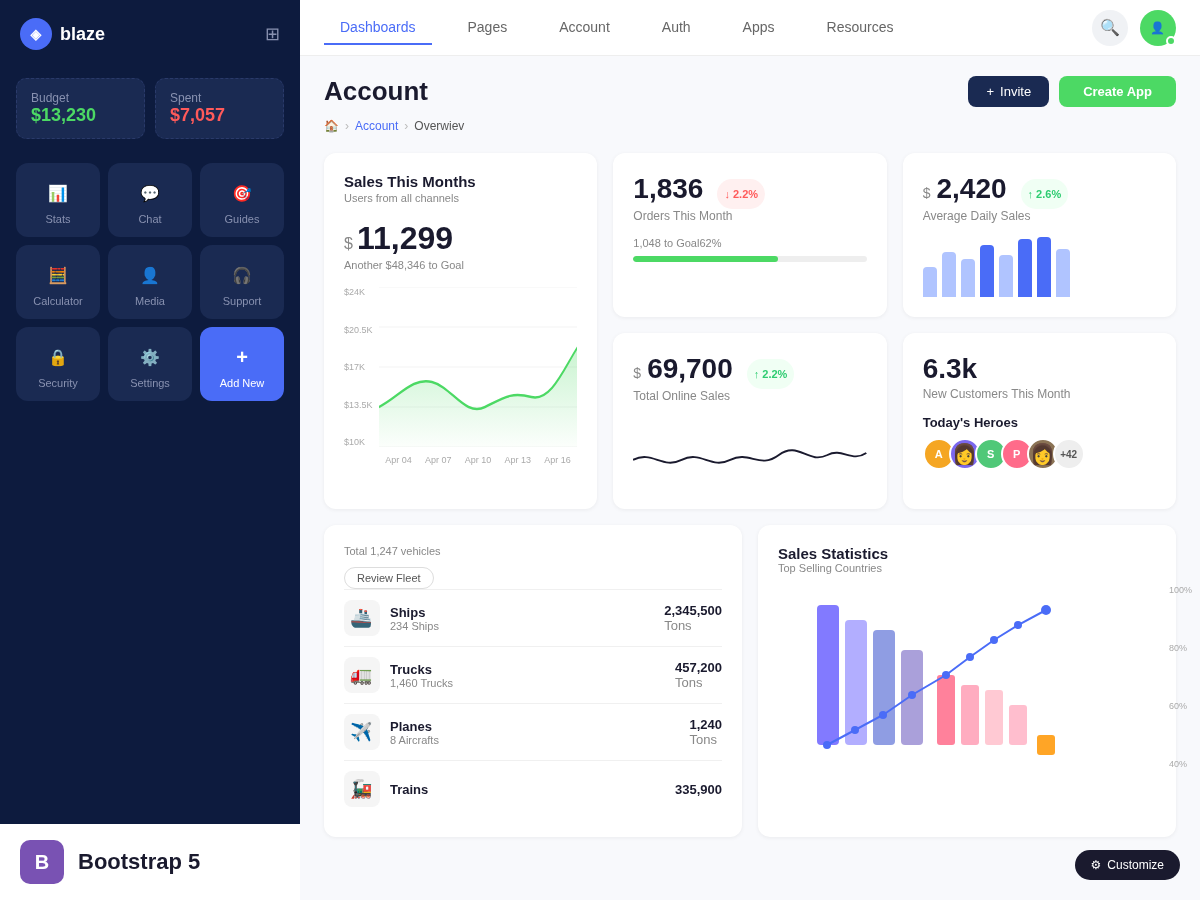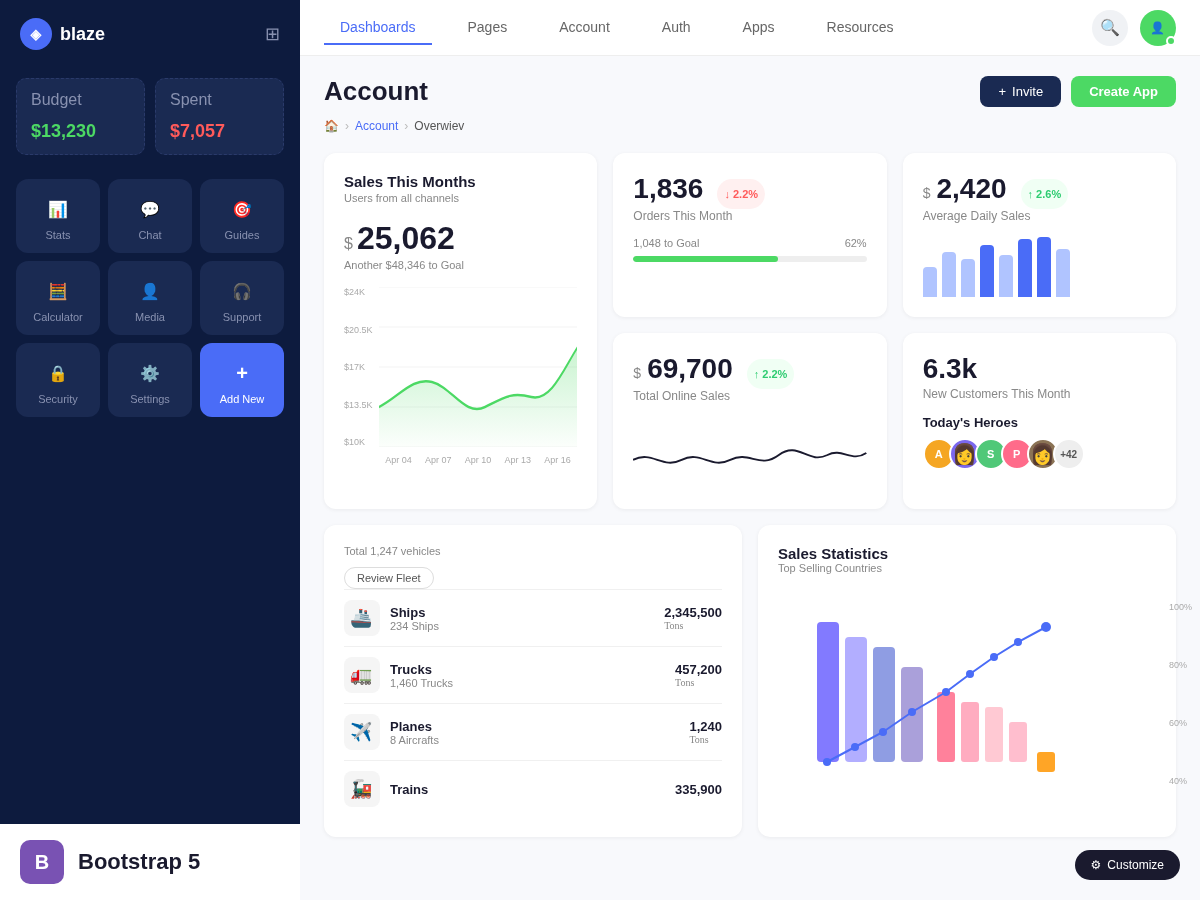--- a/index.html
+++ b/index.html
@@ -53,22 +53,22 @@
     }
     .budget-card {
       flex: 1;
       background: #1a2a52;
       border-radius: 10px;
       padding: 12px 14px;
       border: 1px dashed #2a3a6a;
     }
     .budget-card .label {
       color: #8891b0;
-      font-size: 16px;
-      margin-bottom: 12px;
+      font-size: 12px;
+      margin-bottom: 0;
     }
     .budget-card .amount {
       font-size: 18px;
       font-weight: 700;
     }
     .budget-card .amount.green { color: #4cd964; }
     .budget-card .amount.red { color: #ff5a5a; }
 
     .sidebar-grid {
       display: grid;
@@ -228,21 +228,21 @@
       color: #fff;
       border: none;
       border-radius: 8px;
       font-size: 13px;
       cursor: pointer;
       display: flex;
       align-items: center;
       gap: 6px;
     }
     .btn-create {
-      padding: 8px 18px;
+      padding: 8px 24px;
       background: #4cd964;
       color: #fff;
       border: none;
       border-radius: 8px;
       font-size: 13px;
       cursor: pointer;
       font-weight: 600;
     }
     .breadcrumb {
       display: flex;
@@ -278,21 +278,21 @@
       gap: 2px;
       padding: 9px 7px;
       border-radius: 20px;
       font-size: 11px;
       font-weight: 600;
       margin-left: 8px;
     }
     .badge-red { background: #fff0f0; color: #ff5a5a; }
     .badge-green { background: #f0fff4; color: #2ecc71; }
     .goal-bar-wrap { margin-top: 8px; }
-    .goal-bar-top { display: flex; justify-content: space-between; font-size: 11px; color: #888; margin-bottom: 7px; }
+    .goal-bar-top { display: flex; justify-content: flex-start; font-size: 11px; color: #888; margin-bottom: 7px; }
     .goal-bar { height: 6px; background: #eee; border-radius: 3px; overflow: hidden; }
     .goal-bar-fill { height: 100%; background: #4cd964; border-radius: 3px; }
 
     
     .mini-bar-chart {
       display: flex;
       align-items: flex-end;
       gap: 5px;
       height: 60px;
       margin-top: 10px;
@@ -323,25 +323,25 @@
     }
     .fleet-card { background: #fff; border-radius: 12px; padding: 20px; box-shadow: 0 1px 4px rgba(0,0,0,0.06); }
     .fleet-title { font-size: 15px; font-weight: 700; color: #1a1a2e; }
     .fleet-subtitle { font-size: 11px; color: #888; margin-bottom: 10px; }
     .fleet-btn { padding: 4px 12px; border: 1px solid #ddd; border-radius: 20px; font-size: 11px; cursor: pointer; background: #fff; color: #555; margin-bottom: 0; }
     .fleet-row { display: flex; align-items: center; justify-content: space-between; padding: 10px 0; border-top: 1px solid #f0f0f0; }
     .fleet-icon { width: 36px; height: 36px; background: #f5f5f5; border-radius: 8px; display: flex; align-items: center; justify-content: center; font-size: 18px; }
     .fleet-name { font-size: 13px; font-weight: 600; color: #1a1a2e; }
     .fleet-count { font-size: 11px; color: #888; }
     .fleet-value { font-size: 13px; font-weight: 600; color: #1a1a2e; text-align: right; }
-    .fleet-unit { font-size: 10px; color: #888; font-family: Liberation Serif, serif; }
+    .fleet-unit { font-size: 13px; color: #888; }
 
     .sales-stat-card { background: #fff; border-radius: 12px; padding: 20px; box-shadow: 0 1px 4px rgba(0,0,0,0.06); }
     .sales-stat-title { font-size: 15px; font-weight: 700; color: #1a1a2e; }
-    .sales-stat-subtitle { font-size: 11px; color: #888; margin-bottom: 28px; }
+    .sales-stat-subtitle { font-size: 11px; color: #888; margin-bottom: 11px; }
 
     
     .customize-btn {
       position: fixed;
       bottom: 20px;
       right: 20px;
       background: #1a1a2e;
       color: #fff;
       border: none;
       border-radius: 20px;
@@ -531,21 +531,21 @@
             <div class="mini-bar" style="height:60px;width:14px;background:#4a6cf7;"></div>
             <div class="mini-bar" style="height:48px;width:14px;background:#b0c4ff;"></div>
           </div>
         </div>
 
         <div class="stat-card" style="grid-row:1/3;padding:20px;">
           <div class="sales-card-title">Sales This Months</div>
           <div class="sales-card-subtitle">Users from all channels</div>
           <div style="display:flex;align-items:baseline;gap:4px;margin-bottom:2px;">
             <span style="color:#888;font-size:16px;">$</span>
-            <span class="sales-big-value">25,062</span>
+            <span class="sales-big-value">11,299</span>
           </div>
           <div class="sales-goal-text">Another $48,346 to Goal</div>
 
           <div style="position:relative;margin-top:16px;">
             <div style="display:flex;gap:0;">
               <div style="display:flex;flex-direction:column;justify-content:space-between;height:160px;padding:0 6px 0 0;">
                 <span style="font-size:9px;color:#aaa;">$24K</span>
                 <span style="font-size:9px;color:#aaa;">$20.5K</span>
                 <span style="font-size:9px;color:#aaa;">$17K</span>
                 <span style="font-size:9px;color:#aaa;">$13.5K</span>

